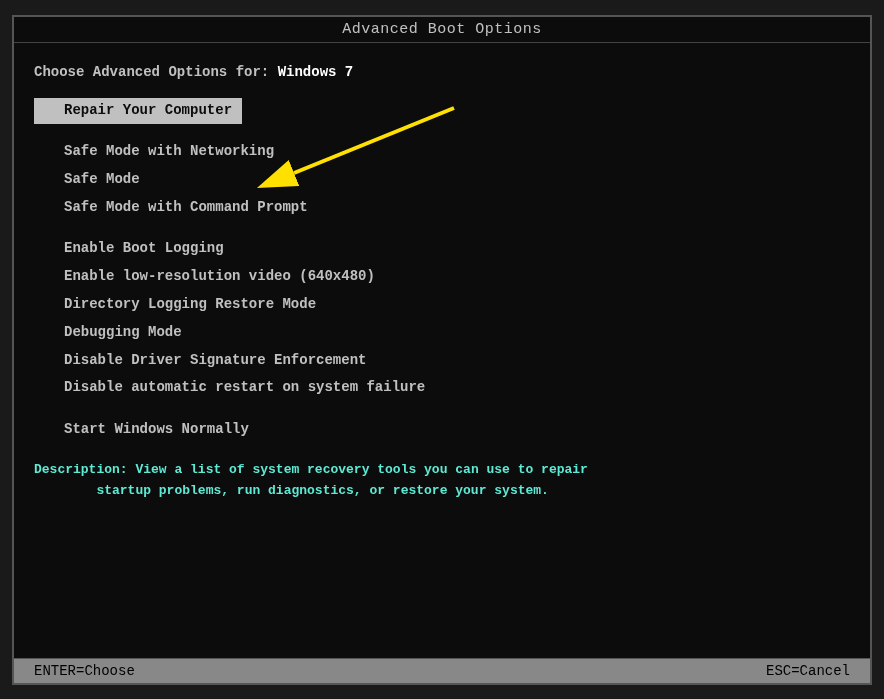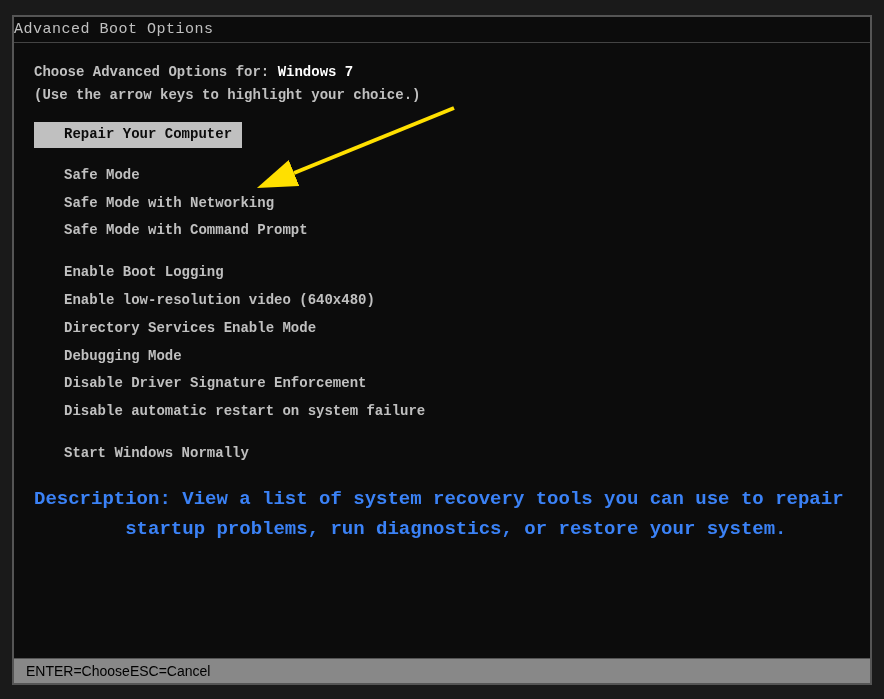--- a/index.html
+++ b/index.html
@@ -24,21 +24,21 @@
       background: #0c0c0c;
       border: 2px solid #555;
       display: flex;
       flex-direction: column;
       position: relative;
     }
 
     .title-bar {
       background: #0c0c0c;
       color: #c0c0c0;
-      text-align: left;
+      text-align: center;
       padding: 4px 0;
       font-size: 15px;
       border-bottom: 1px solid #444;
       letter-spacing: 0.5px;
     }
 
     .content {
       flex: 1;
       padding: 18px 20px 10px 20px;
       color: #c0c0c0;
@@ -79,67 +79,67 @@
 
     .menu-group .menu-item {
       padding-left: 30px;
     }
 
     .menu-group .menu-item.selected {
     }
 
     .description {
       margin-top: 16px;
-      font-size: 19px;
+      font-size: 13px;
       line-height: 1.6;
-      color: #3b82f6;
+      color: #5eead4;
     }
 
     .bottom-bar {
       background: #888;
       color: #000;
       display: flex;
-      padding: 4px 12px;
+      justify-content: space-between;
+      padding: 4px 20px;
       font-size: 14px;
-      font-family: Liberation Sans, sans-serif;
+      font-family: Liberation Mono, monospace;
       border-top: 1px solid #555;
     }
   </style>
 </head>
 <body>
 
 <div class="screen">
 
   <div class="title-bar">
     <span>Advanced Boot Options</span>
   </div>
 
   <div class="content">
 
     <div class="header-text">
       <div>
         <span>Choose Advanced Options for: </span><span class="highlight">Windows 7</span>
       </div>
-      <div>(Use the arrow keys to highlight your choice.)</div>
     </div>
 
     <div class="menu-group">
       <span class="menu-item selected">Repair Your Computer</span>
     </div>
 
     <div class="menu-group">
+      <div class="menu-item">Safe Mode with Networking</div>
       <div class="menu-item">Safe Mode</div>
-      <div class="menu-item">Safe Mode with Networking</div>
       <div class="menu-item">Safe Mode with Command Prompt</div>
     </div>
 
     <div class="menu-group">
       <div class="menu-item">Enable Boot Logging</div>
       <div class="menu-item">Enable low-resolution video (640x480)</div>
-      <div class="menu-item">Directory Services Enable Mode</div>
+      <div class="menu-item">Directory Logging Restore Mode</div>
       <div class="menu-item">Debugging Mode</div>
       <div class="menu-item">Disable Driver Signature Enforcement</div>
       <div class="menu-item">Disable automatic restart on system failure</div>
     </div>
 
     <div class="menu-group">
       <div class="menu-item">Start Windows Normally</div>
     </div>
 
     <div class="description">

